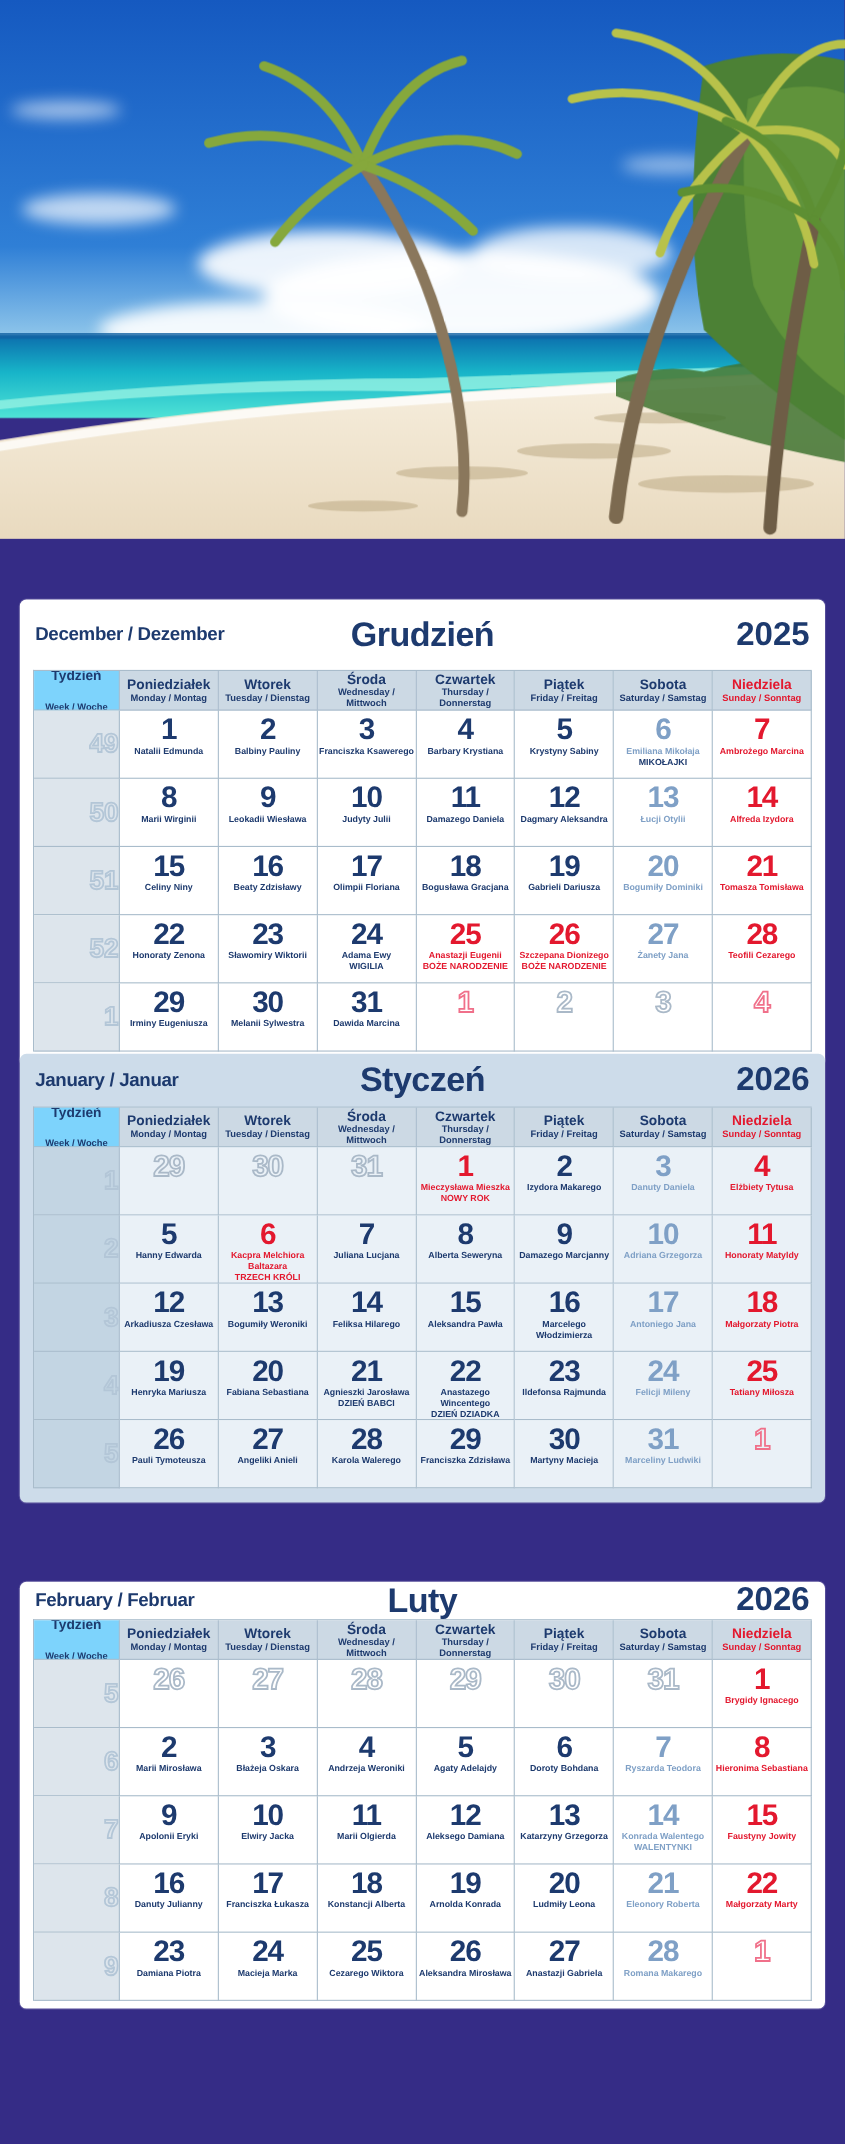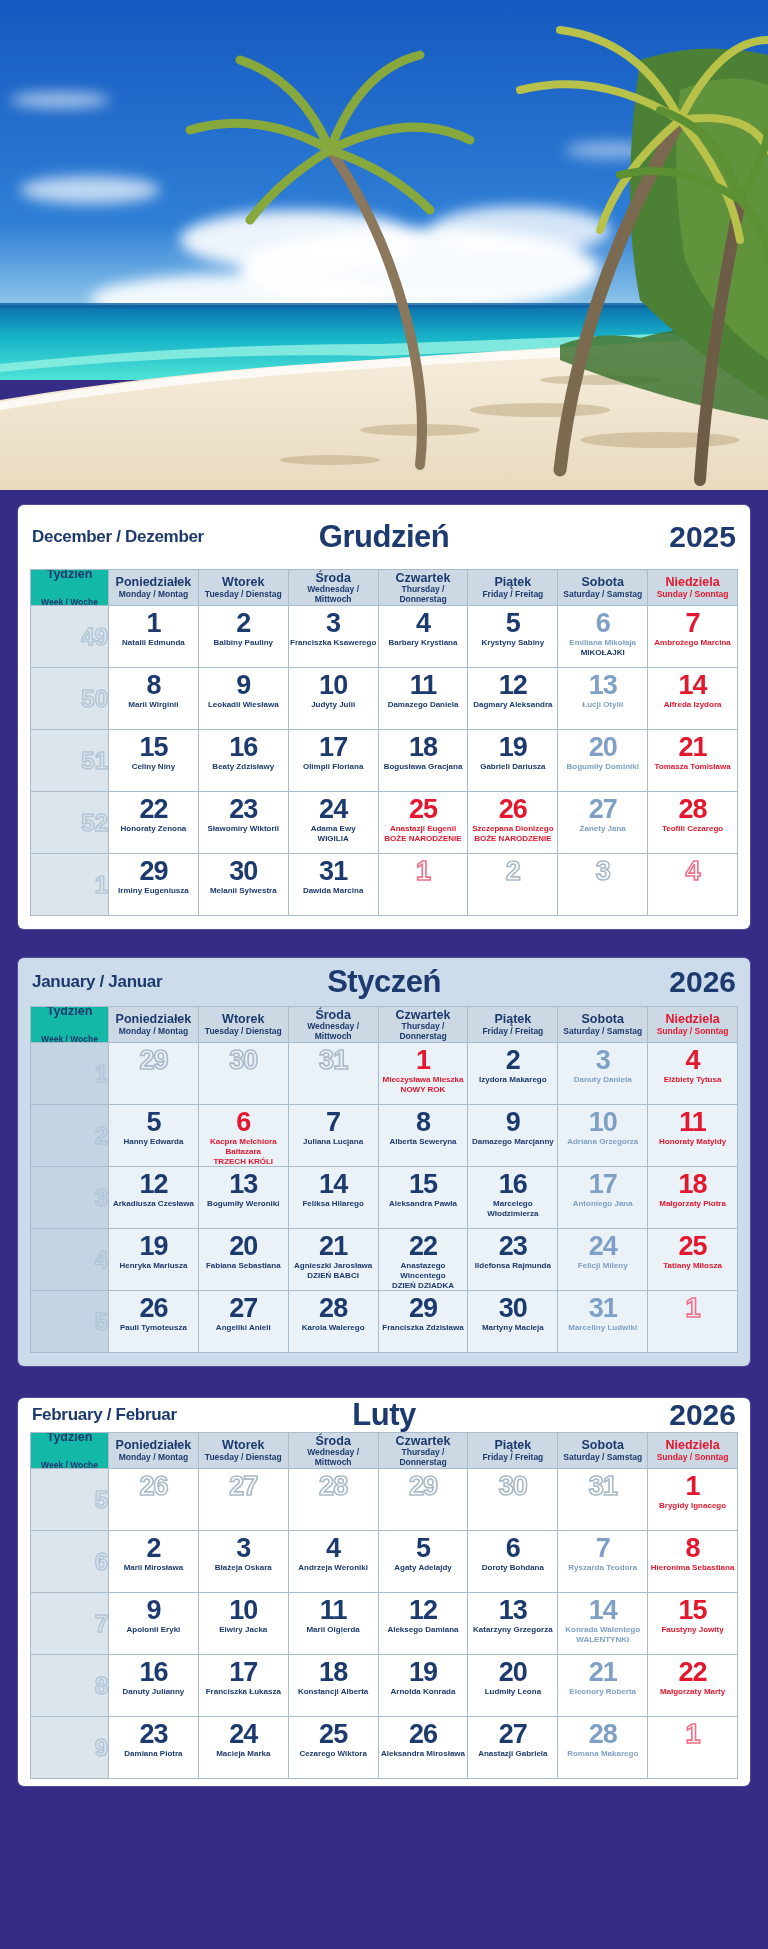--- a/index.html
+++ b/index.html
@@ -4,38 +4,38 @@
 <style>
   :root{
     --bg:#352c86; --navy:#1d3a6e; --steel:#7fa0c6; --red:#e3182e;
     --grid:#a9bccb; --outline:#aab9c8; --outline-red:#f0708a;
   }
   html,body{margin:0;padding:0;background:var(--bg);}
   .page{position:relative;width:768px;height:1949px;background:var(--bg);
         font-family:"Liberation Sans",sans-serif;overflow:hidden;}
   .photo{position:absolute;left:0;top:0;width:768px;height:490px;}
   .panel{position:absolute;left:18px;width:732px;border-radius:6px;box-shadow:0 0 0 1px rgba(255,255,255,.15);}
-  .panel.white{background:#ffffff;}
+  .panel.white{background:#ffffff;margin-top:40px;}
   .panel.blue{background:#cddcea;}
   .panel-head{display:flex;align-items:center;padding:0 14px;}
   .panel.tall .panel-head{height:64px;}
   .panel.mid  .panel-head{height:48px;gap:16px;}
   .panel.short .panel-head{height:34px;}
   .t-left{flex:1;font-size:17px;font-weight:bold;color:var(--navy);letter-spacing:-.3px;}
   .t-center{flex:0 0 auto;font-size:31px;font-weight:bold;color:var(--navy);letter-spacing:-.5px;}
   .t-right{flex:1;text-align:right;font-size:30px;font-weight:bold;color:var(--navy);}
   .cal{margin:0 12px;display:grid;grid-template-columns:78px repeat(7,1fr);
        grid-template-rows:36px repeat(5,62px);
        border-top:1px solid var(--grid);border-left:1px solid var(--grid);}
   .cell{border-right:1px solid var(--grid);border-bottom:1px solid var(--grid);
         text-align:center;overflow:hidden;}
   .hcell{background:#ccd9e4;display:flex;flex-direction:column;justify-content:center;line-height:1.15;}
   .hcell .hl{font-size:12.5px;font-weight:bold;color:var(--navy);}
   .hcell .hs{font-size:8.5px;font-weight:bold;color:var(--navy);}
-  .hcell.wkhead{background:#14b8a6;gap:16px;}
+  .hcell.wkhead{background:#7dd3fc;gap:16px;}
   .hcell.redhead .hl,.hcell.redhead .hs{color:var(--red);}
   .wkcell{display:flex;align-items:center;justify-content:flex-end;}
   .panel.white .wkcell{background:#dde5ec;}
   .panel.blue  .wkcell{background:#c3d5e3;}
   .panel.blue .cell.day{background:#eaf1f7;}
   .wk{font-size:24px;font-weight:bold;color:transparent;-webkit-text-stroke:1.6px #b3c6d7;}
   .day{padding-top:3px;}
   .num{font-size:27px;font-weight:bold;line-height:1.05;letter-spacing:-1px;}
   .nm{font-size:8px;font-weight:bold;line-height:1.25;margin-top:1px;}
   .ex{font-size:8px;font-weight:bold;line-height:1.25;}

